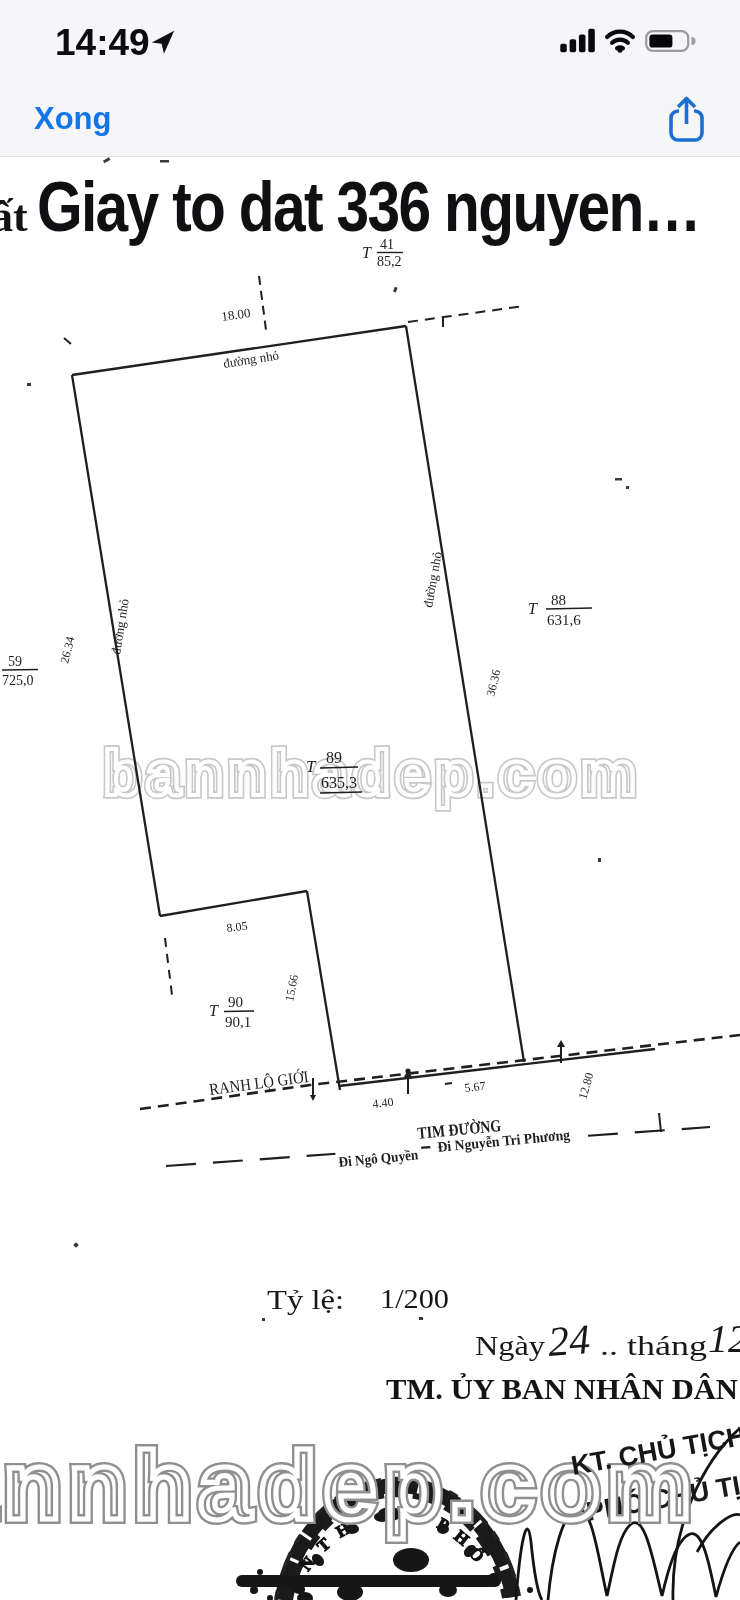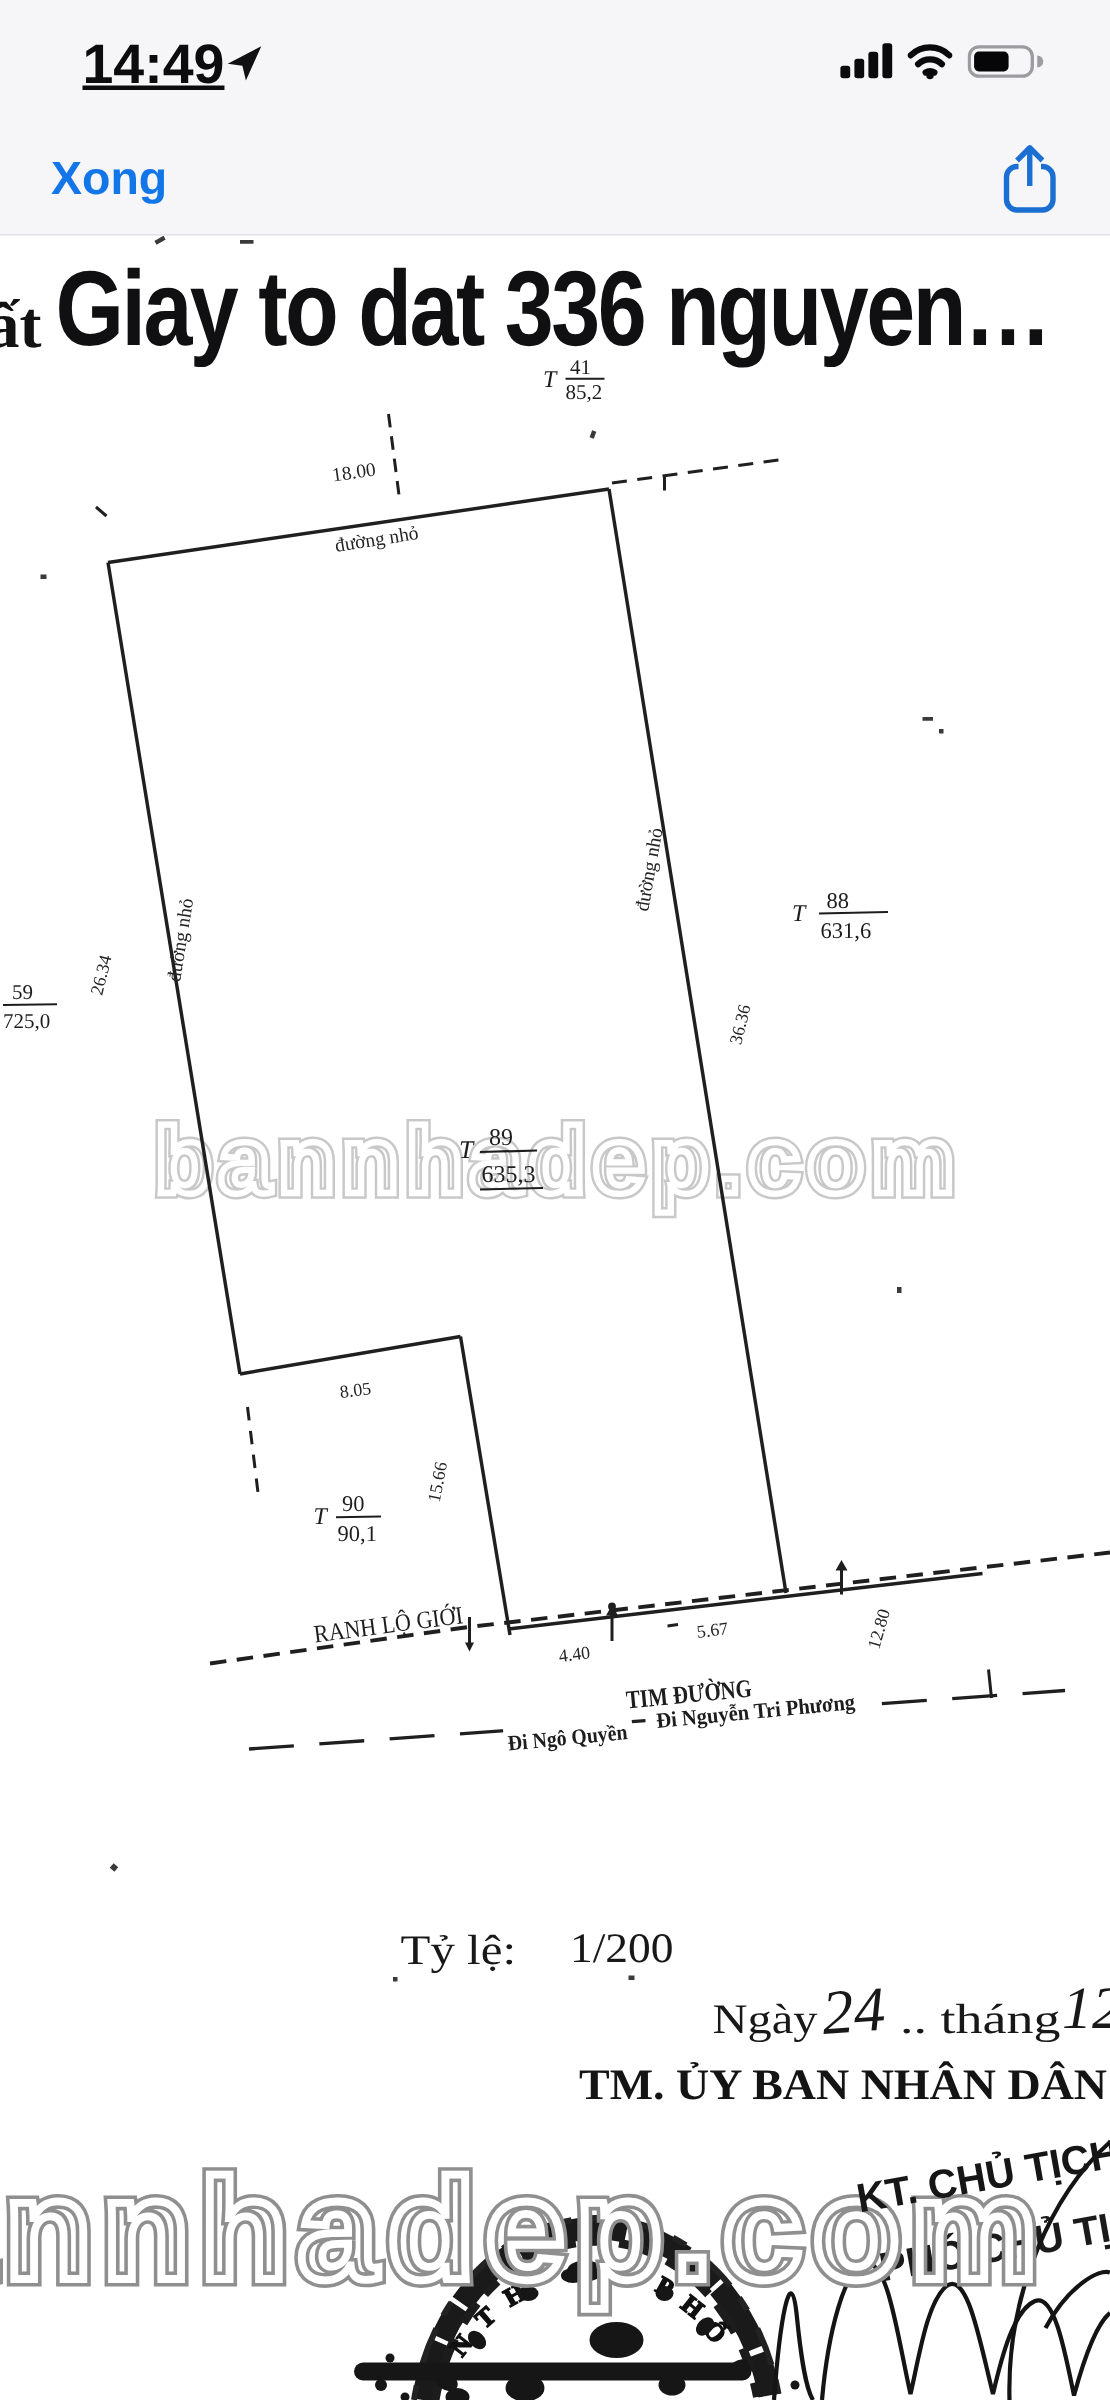--- a/index.html
+++ b/index.html
@@ -5,21 +5,21 @@
   html,body{margin:0;padding:0;}
   body{width:740px;height:1600px;background:#ffffff;overflow:hidden;position:relative;
        font-family:"Liberation Sans",sans-serif;}
   .abs{position:absolute;}
 </style>
 </head>
 <body>
 
 <div class="abs" style="left:0;top:0;width:740px;height:156px;background:#f6f6f8;border-bottom:1px solid #e2e3e5;"></div>
 
-<div class="abs" style="left:55px;top:22px;font-size:37px;font-weight:700;color:#0c0c0e;letter-spacing:0px;text-decoration:underline;">14:49</div>
+<div class="abs" style="left:55px;top:22px;font-size:37px;font-weight:700;color:#0c0c0e;letter-spacing:0px;">14:49</div>
 
 <svg class="abs" style="left:149px;top:28px;" width="28" height="28" viewBox="0 0 30 30">
   <path d="M27 3 L3 15.5 L13.5 17 L16 27.5 Z" fill="#111114"></path>
 </svg>
 
 <svg class="abs" style="left:557px;top:27px;" width="42" height="28" viewBox="0 0 44 30">
   <rect x="3" y="18" width="7" height="9" rx="2" fill="#0a0a0c"></rect>
   <rect x="13" y="13" width="7" height="14" rx="2" fill="#0a0a0c"></rect>
   <rect x="23" y="8" width="7" height="19" rx="2" fill="#0a0a0c"></rect>
   <rect x="33" y="2" width="7" height="25" rx="2" fill="#0a0a0c"></rect>

